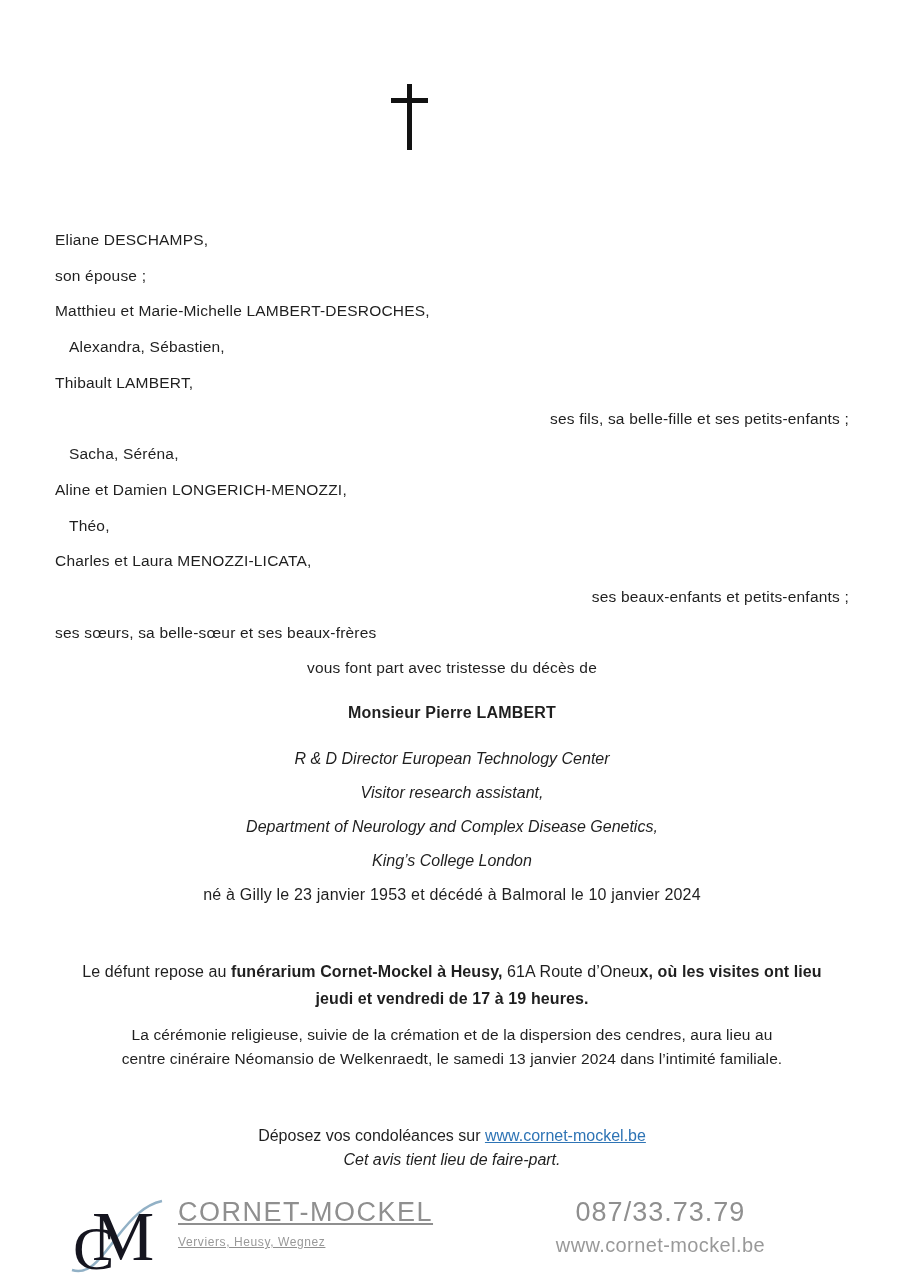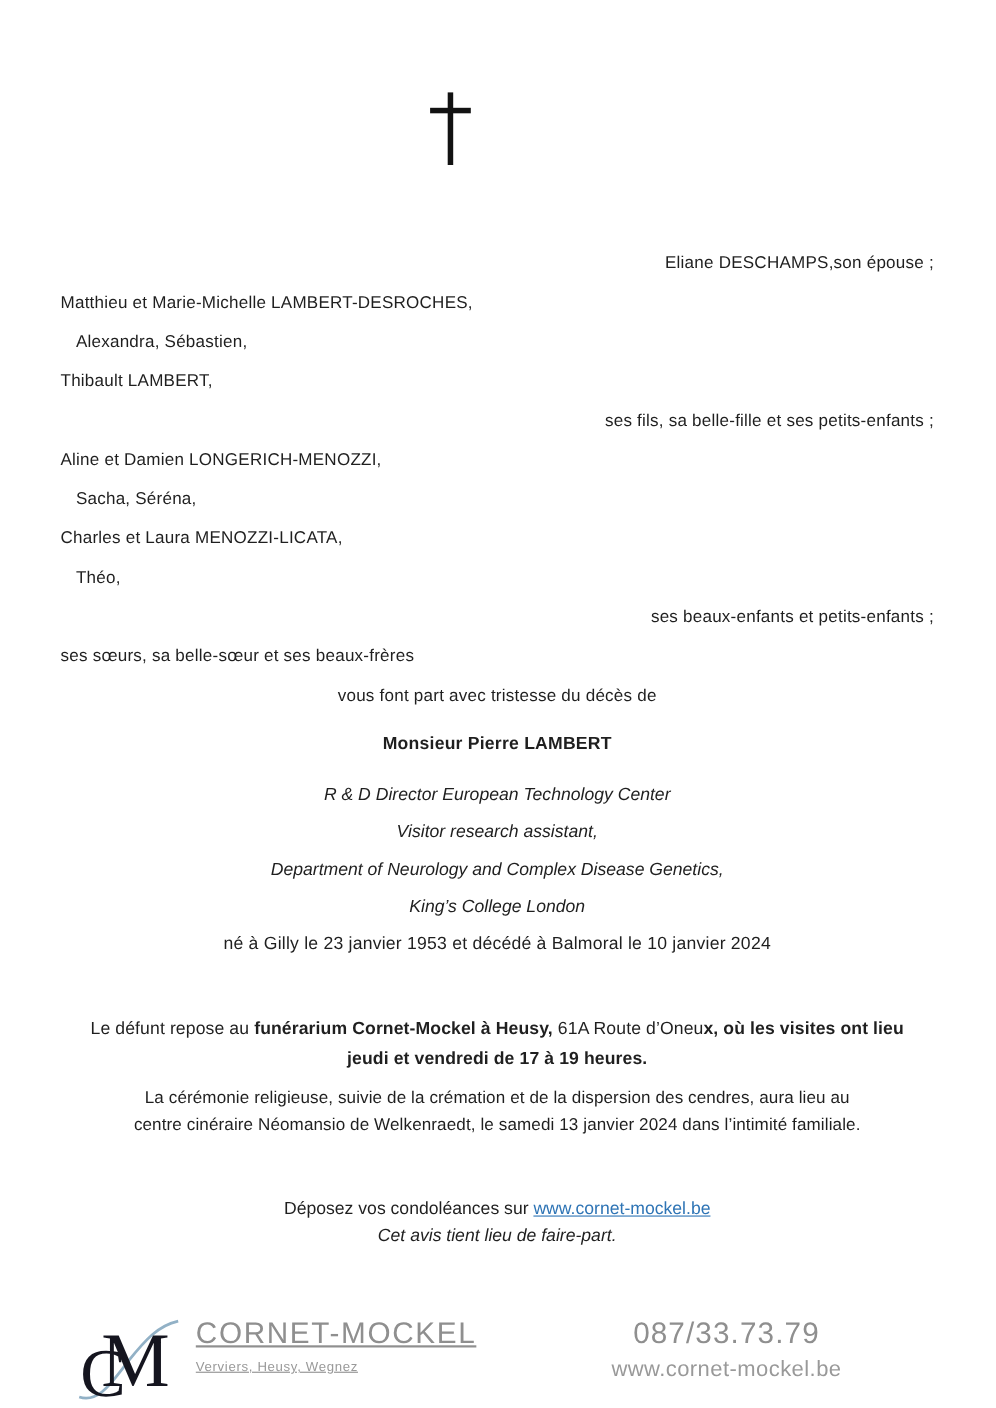--- a/index.html
+++ b/index.html
@@ -10,21 +10,21 @@
   .content{position:absolute;left:55px;right:56px;top:0;}
 
   
   .cross{position:absolute;left:391px;top:84px;width:37px;height:66px;}
   .cross .v{position:absolute;left:16px;top:0;width:5px;height:66px;background:#121212;}
   .cross .h{position:absolute;left:0;top:14px;width:37px;height:5px;background:#121212;}
 
   
   .family{margin-top:222px;}
   .fline{font-size:15.5px;line-height:35.7px;letter-spacing:.2px;white-space:nowrap;}
-  .fline.row{display:flex;justify-content:flex-end;}
+  .fline.row{display:flex;justify-content:flex-start;flex-direction:column;}
   .fline.indent{padding-left:14px;}
   .fline.right{text-align:right;}
   .fline.center{text-align:center;white-space:normal;}
 
   .deceased-name{font-size:16px;font-weight:bold;text-align:center;
     margin:12px 0 14px 0;line-height:30px;letter-spacing:.2px;}
   .roles{margin-top:11px;text-align:center;}
   .role{font-style:italic;font-size:16px;line-height:34px;}
   .life{font-size:16px;line-height:34px;text-align:center;letter-spacing:.2px;}
 
@@ -60,24 +60,24 @@
 
     <div class="family">
       <div class="fline row">
         <span>Eliane DESCHAMPS,</span>
         <span>son épouse ;</span>
       </div>
       <div class="fline">Matthieu et Marie-Michelle LAMBERT-DESROCHES,</div>
       <div class="fline indent">Alexandra, Sébastien,</div>
       <div class="fline">Thibault LAMBERT,</div>
       <div class="fline right">ses fils, sa belle-fille et ses petits-enfants ;</div>
+      <div class="fline indent">Sacha, Séréna,</div>
       <div class="fline">Aline et Damien LONGERICH-MENOZZI,</div>
-      <div class="fline indent">Sacha, Séréna,</div>
+      <div class="fline indent">Théo,</div>
       <div class="fline">Charles et Laura MENOZZI-LICATA,</div>
-      <div class="fline indent">Théo,</div>
       <div class="fline right">ses beaux-enfants et petits-enfants ;</div>
       <div class="fline">ses sœurs, sa belle-sœur et ses beaux-frères</div>
       <div class="fline center">vous font part avec tristesse du décès de</div>
     </div>
 
     <h1 class="deceased-name">Monsieur Pierre LAMBERT</h1>
 
     <div class="roles">
       <div class="role">R &amp; D Director European Technology Center</div>
       <div class="role">Visitor research assistant,</div>

